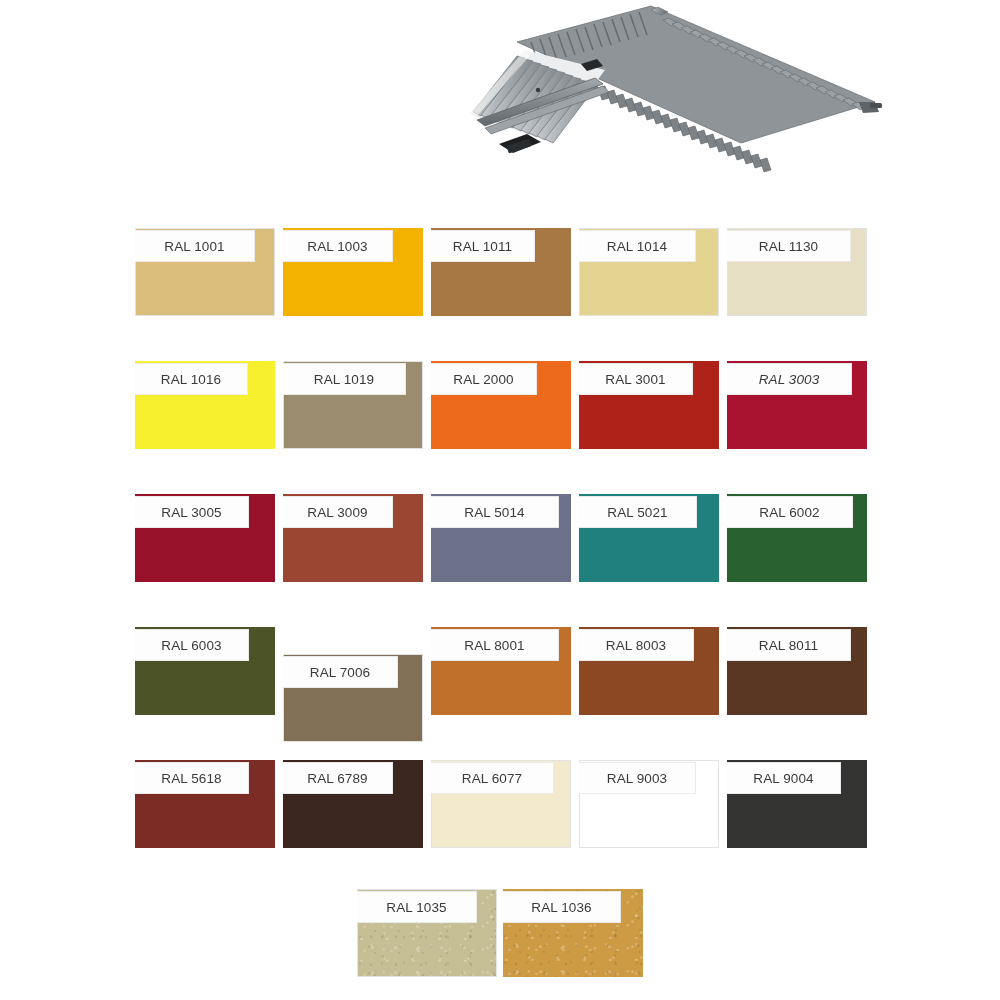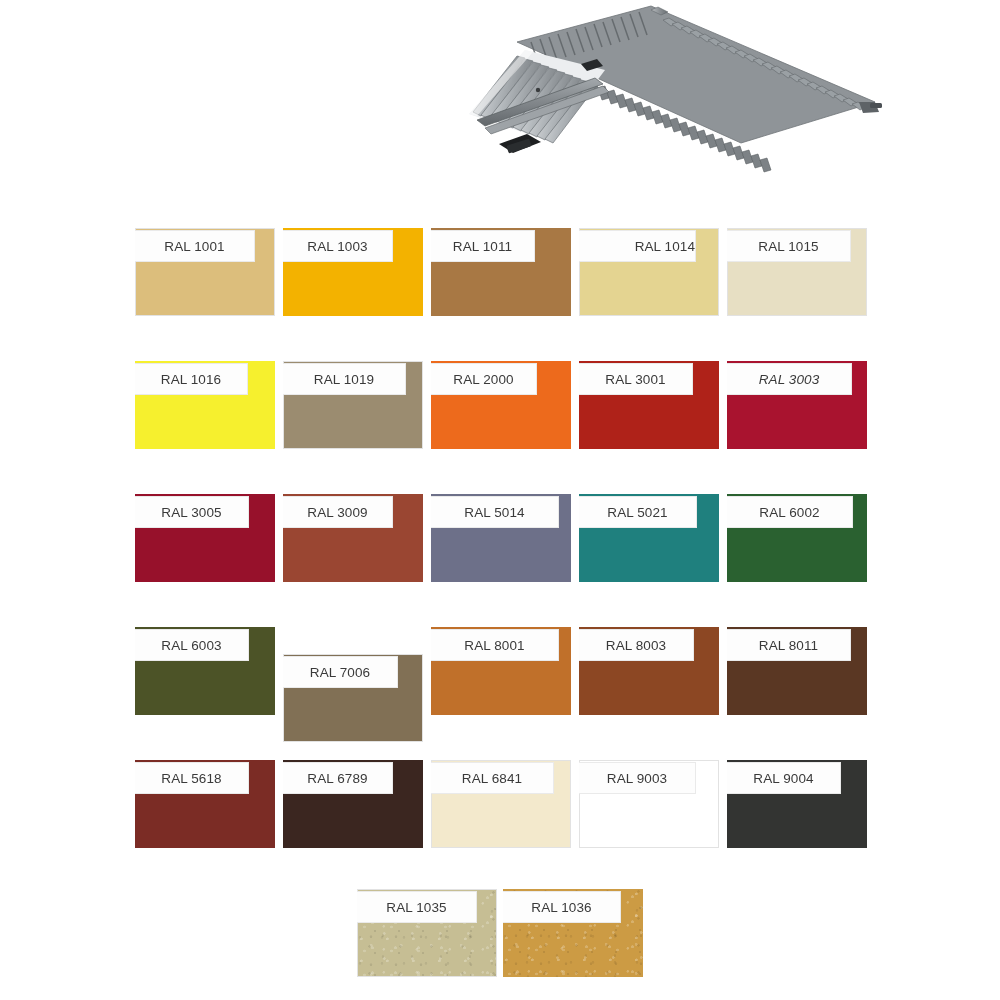--- a/index.html
+++ b/index.html
@@ -274,28 +274,28 @@
         </div>
       </div>
       <div class="swatch" style="left: 431px; top: 228px;">
         <div class="fill" style="background: rgb(168, 120, 68);"></div>
         <div class="label-box" style="width: 104px;">
           <span class="label-text">RAL 1011</span>
         </div>
       </div>
       <div class="swatch bordered" style="left: 579px; top: 228px;">
         <div class="fill" style="background: rgb(228, 212, 145);"></div>
-        <div class="label-box" style="width: 117px; justify-content: flex-end;">
+        <div class="label-box" style="width: 117px;">
           <span class="label-text">RAL 1014</span>
         </div>
       </div>
       <div class="swatch bordered" style="left: 727px; top: 228px;">
         <div class="fill" style="background: rgb(231, 223, 195);"></div>
         <div class="label-box" style="width: 124px;">
-          <span class="label-text">RAL 1015</span>
+          <span class="label-text">RAL 1130</span>
         </div>
       </div>
       <div class="swatch" style="left: 135px; top: 361px;">
         <div class="fill" style="background: rgb(246, 240, 46);"></div>
         <div class="label-box" style="width: 113px;">
           <span class="label-text">RAL 1016</span>
         </div>
       </div>
       <div class="swatch bordered" style="left: 283px; top: 361px;">
         <div class="fill" style="background: rgb(155, 140, 112);"></div>
@@ -389,21 +389,21 @@
       </div>
       <div class="swatch" style="left: 283px; top: 760px;">
         <div class="fill" style="background: rgb(59, 38, 32);"></div>
         <div class="label-box" style="width: 110px;">
           <span class="label-text">RAL 6789</span>
         </div>
       </div>
       <div class="swatch bordered" style="left: 431px; top: 760px;">
         <div class="fill" style="background: rgb(243, 233, 204);"></div>
         <div class="label-box" style="width: 123px;">
-          <span class="label-text">RAL 6841</span>
+          <span class="label-text">RAL 6077</span>
         </div>
       </div>
       <div class="swatch bordered" style="left: 579px; top: 760px;">
         <div class="fill" style="background: rgb(255, 255, 255);"></div>
         <div class="label-box" style="width: 117px;">
           <span class="label-text">RAL 9003</span>
         </div>
       </div>
       <div class="swatch" style="left: 727px; top: 760px;">
         <div class="fill" style="background: rgb(51, 52, 50);"></div>

